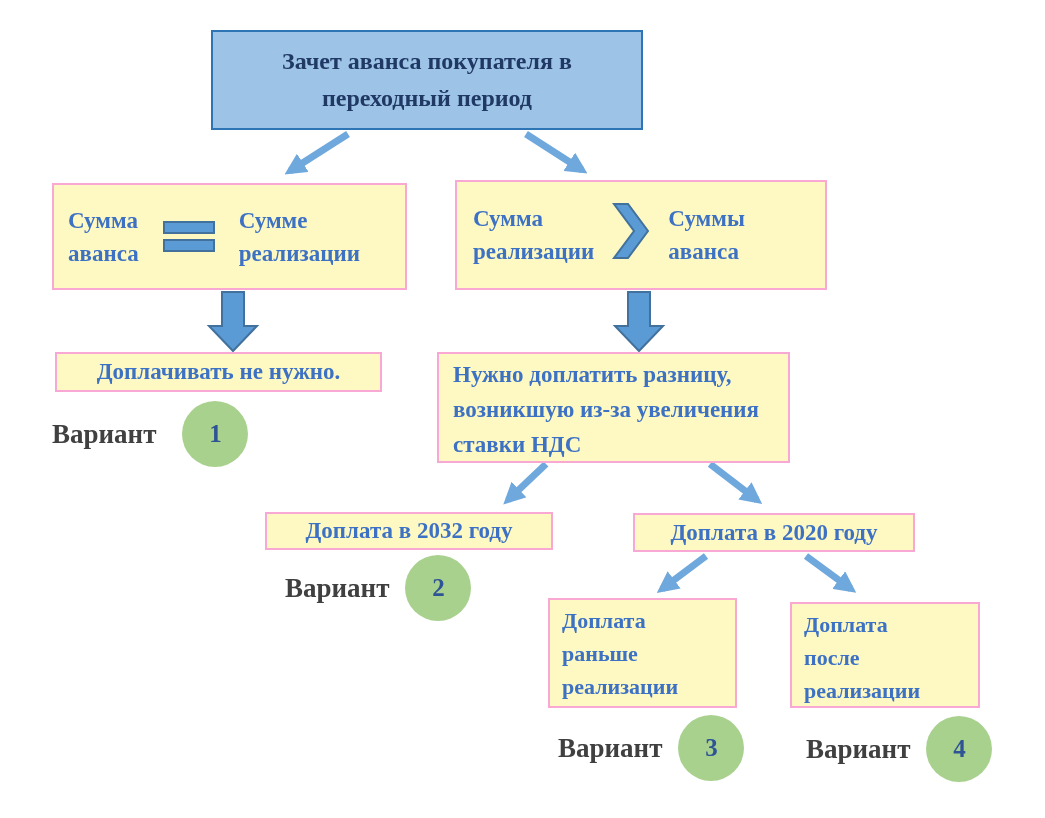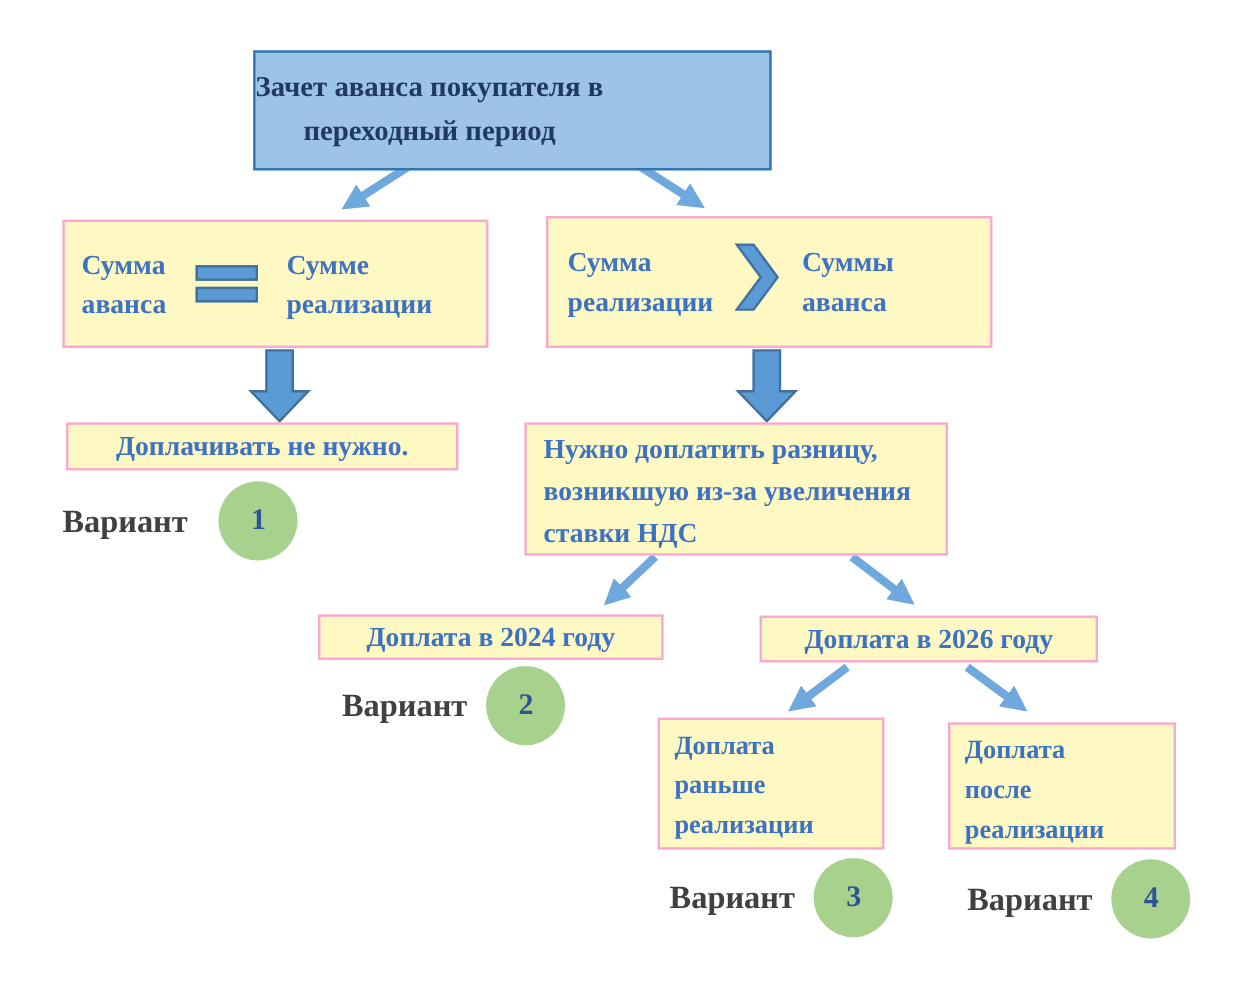--- a/index.html
+++ b/index.html
@@ -12,21 +12,21 @@
   .box {
     position:absolute; background:#fef9c3; border:2px solid #f9a8d4;
     box-sizing:border-box; color:#3D71C4; font-weight:bold;
   }
   .prel { white-space:pre-line; }
 
   .top-box {
     left:211px; top:30px; width:432px; height:100px;
     background:#9DC3E6; border:2px solid #2E75B6; color:#1F3864;
     font-size:24px; line-height:37px; text-align:center;
-    display:flex; align-items:center; margin-top:12px;
+    display:flex; align-items:center; justify-content:center;
   }
 
   .cond-box { display:flex; align-items:center; font-size:23px; line-height:33px; }
   .eq-box { left:52px; top:183px; width:355px; height:107px; padding-left:14px; gap:24px; }
   .gt-box { left:455px; top:180px; width:372px; height:110px; padding-left:16px; gap:18px; }
 
   .eq-icon { display:inline-block; }
   .eq-icon .bar {
     display:block; width:52px; height:13px; background:#5B9BD5;
     border:2px solid #41719C; box-sizing:border-box;
@@ -120,30 +120,30 @@
   <div class="variant v1">
     <span class="variant-label">Вариант</span>
     <span class="variant-circle">1</span>
   </div>
 
   <div class="box result-big prel"><span class="prel">Нужно доплатить разницу,
 возникшую из-за увеличения
 ставки НДС</span></div>
 
   <div class="box pay-2025">
-    <span>Доплата в 2024 году</span>
+    <span>Доплата в 2032 году</span>
   </div>
 
   <div class="variant v2">
     <span class="variant-label">Вариант</span>
     <span class="variant-circle">2</span>
   </div>
 
   <div class="box pay-2026">
-    <span>Доплата в 2026 году</span>
+    <span>Доплата в 2020 году</span>
   </div>
 
   <div class="box leaf-before">
     <span class="prel">Доплата
 раньше
 реализации</span>
   </div>
 
   <div class="box leaf-after">
     <span class="prel">Доплата

